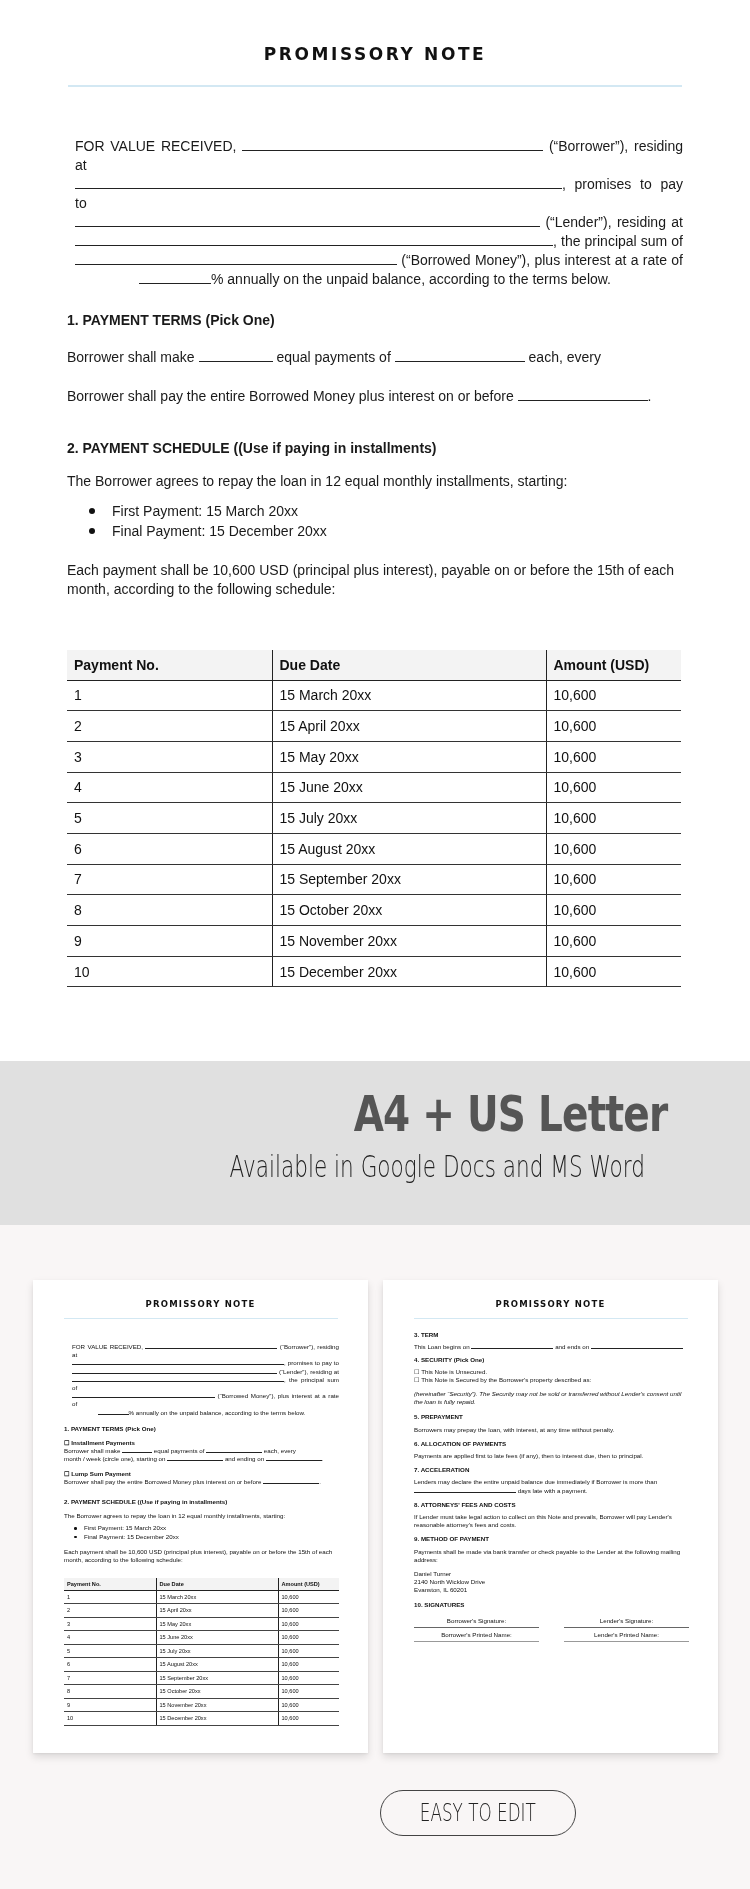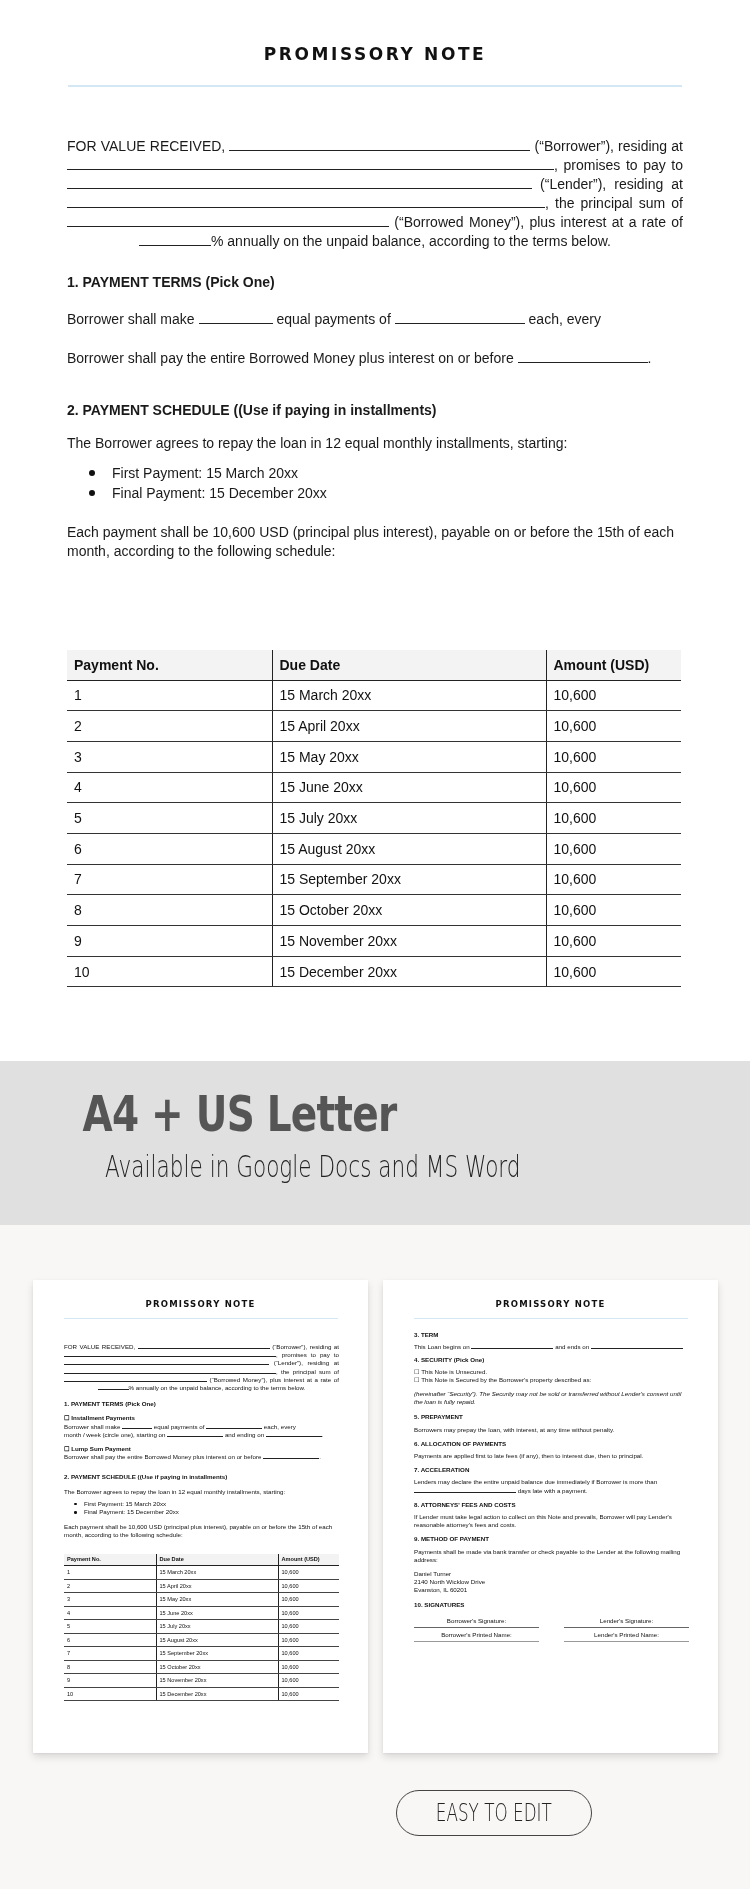--- a/index.html
+++ b/index.html
@@ -8,39 +8,39 @@
 
   
   .doc { position: relative; width: 750px; height: 1061px; background: #fff; }
   .doc-title {
     position: absolute; left: 0; top: 44px; width: 750px; text-align: center;
     font-family: "DejaVu Sans", sans-serif; font-weight: bold; font-size: 17px;
     letter-spacing: 2.6px; color: #111;
   }
   .doc-rule { position: absolute; left: 68px; top: 85px; width: 614px; height: 2px; background: #d3e8f3; }
   .doc-body { position: absolute; left: 67px; top: 137px; width: 616px; font-size: 14px; line-height: 19px; color: #1a1a1a; }
-  .just { text-align: justify; text-align-last: justify; }
+  .just { text-align: justify; text-align-last: justify; margin-left: 8px; }
   .lastline { text-align: center; }
   .blank { display: inline-block; border-bottom: 1px solid #222; height: 14px; vertical-align: baseline; }
   .h { font-weight: bold; font-size: 14px; }
   .subh { font-weight: bold; }
   .box-glyph { font-family: "DejaVu Sans", sans-serif; font-size: 13px; font-weight: normal; margin-right: 4px; }
   .bullets { list-style: none; margin-left: 22px; }
   .bullets li { position: relative; padding-left: 23px; line-height: 20px; }
   .bullets li::before { content: ""; position: absolute; left: 0; top: 7px; width: 6px; height: 6px; border-radius: 50%; background: #111; }
 
   .tbl { position: absolute; left: 67px; top: 650px; width: 614px; border-collapse: collapse; font-size: 14px; }
   .tbl th { background: #f3f3f3; font-weight: bold; text-align: left; height: 30px; padding: 0 7px; border-bottom: 1.5px solid #222; }
   .tbl td { height: 30.7px; padding: 0 7px; border-bottom: 1.5px solid #333; }
   .tbl .c1 { width: 205px; }
   .tbl .c2 { width: 274px; border-left: 1.5px solid #222; }
   .tbl .c3 { border-left: 1.5px solid #222; }
 
   
-  .banner { position: relative; width: 750px; height: 164px; background: #e0e0e0; text-align: left; }
+  .banner { position: relative; width: 750px; height: 164px; background: #e0e0e0; text-align: right; }
   .banner-title {
     position: absolute; left: 0; top: 24px; width: 750px;
     font-family: "DejaVu Sans", sans-serif; font-weight: bold; font-size: 50px;
     color: #555; letter-spacing: -1px; transform: scaleX(0.78);
   }
   .banner-sub {
     position: absolute; left: 0; top: 88px; width: 750px;
     font-family: "DejaVu Sans", sans-serif; font-size: 30px; color: #222;
     transform: scaleX(0.72); font-weight: 300;
   }
@@ -75,21 +75,21 @@
 
   .pills { position: absolute; top: 565px; left: 0; width: 750px; height: 46px; }
   .pill {
     position: absolute; top: 0; height: 46px; border: 1.2px solid #444; border-radius: 23px;
     display: flex; align-items: center; justify-content: center;
     font-family: "DejaVu Sans", sans-serif; font-size: 24px; color: #222;
     background: transparent;
   }
   .pill span { display: inline-block; transform: scaleX(0.7); white-space: nowrap; font-weight: 300; }
   .pill.print { left: 175px; width: 194px; }
-  .pill.edit { left: 396px; width: 196px; }
+  .pill.edit { left: 380px; width: 196px; }
 </style>
 </head>
 <body>
 
 <section class="doc">
   <h1 class="doc-title">PROMISSORY NOTE</h1>
   <div class="doc-rule"></div>
 
   <div class="doc-body">
     <div>

